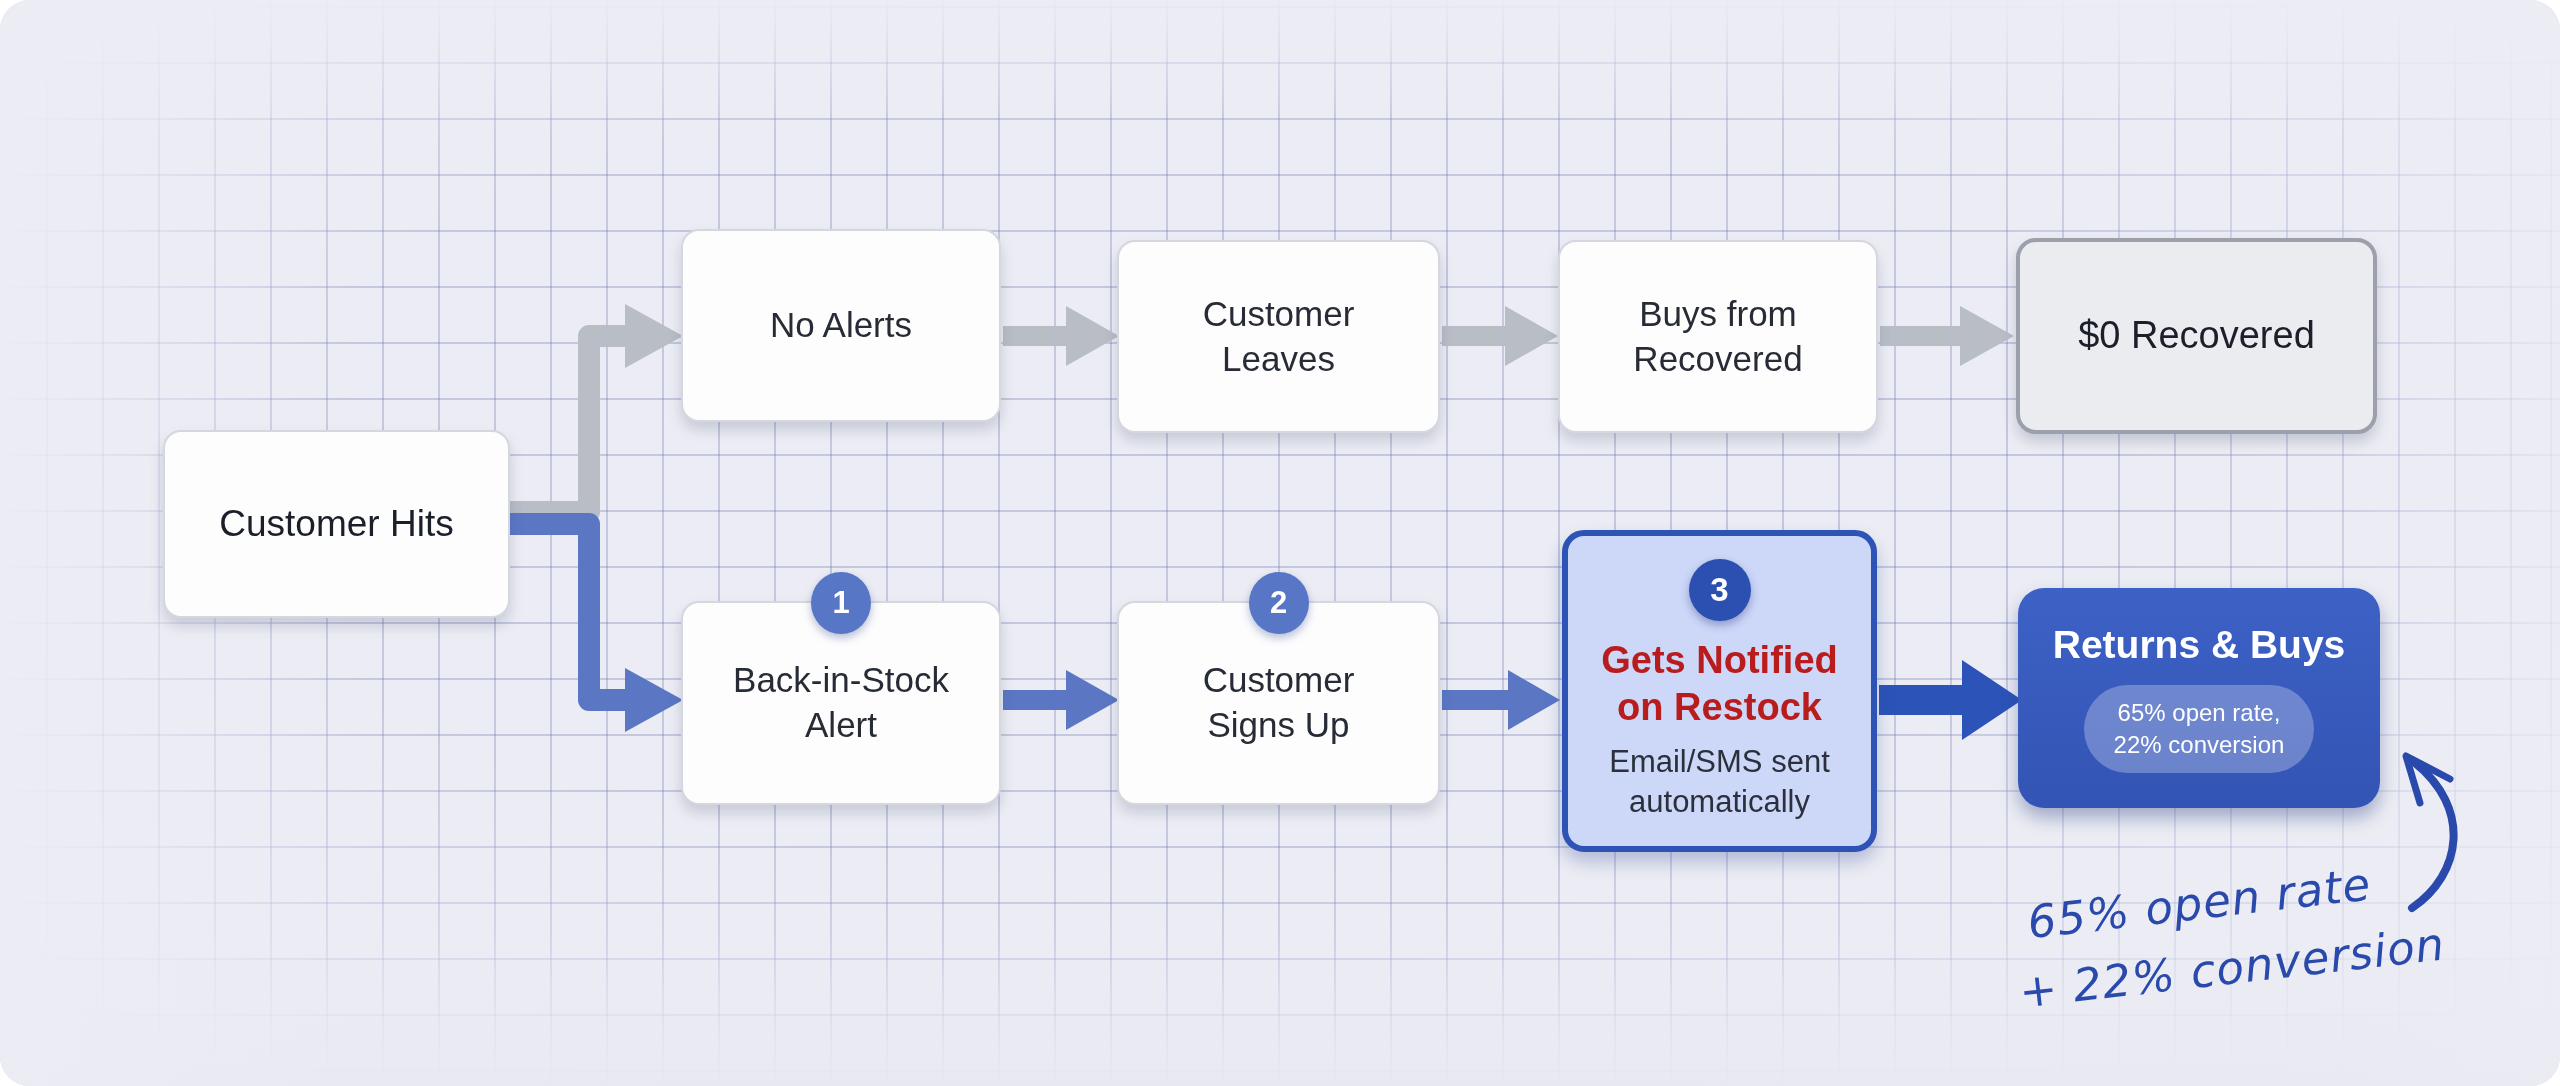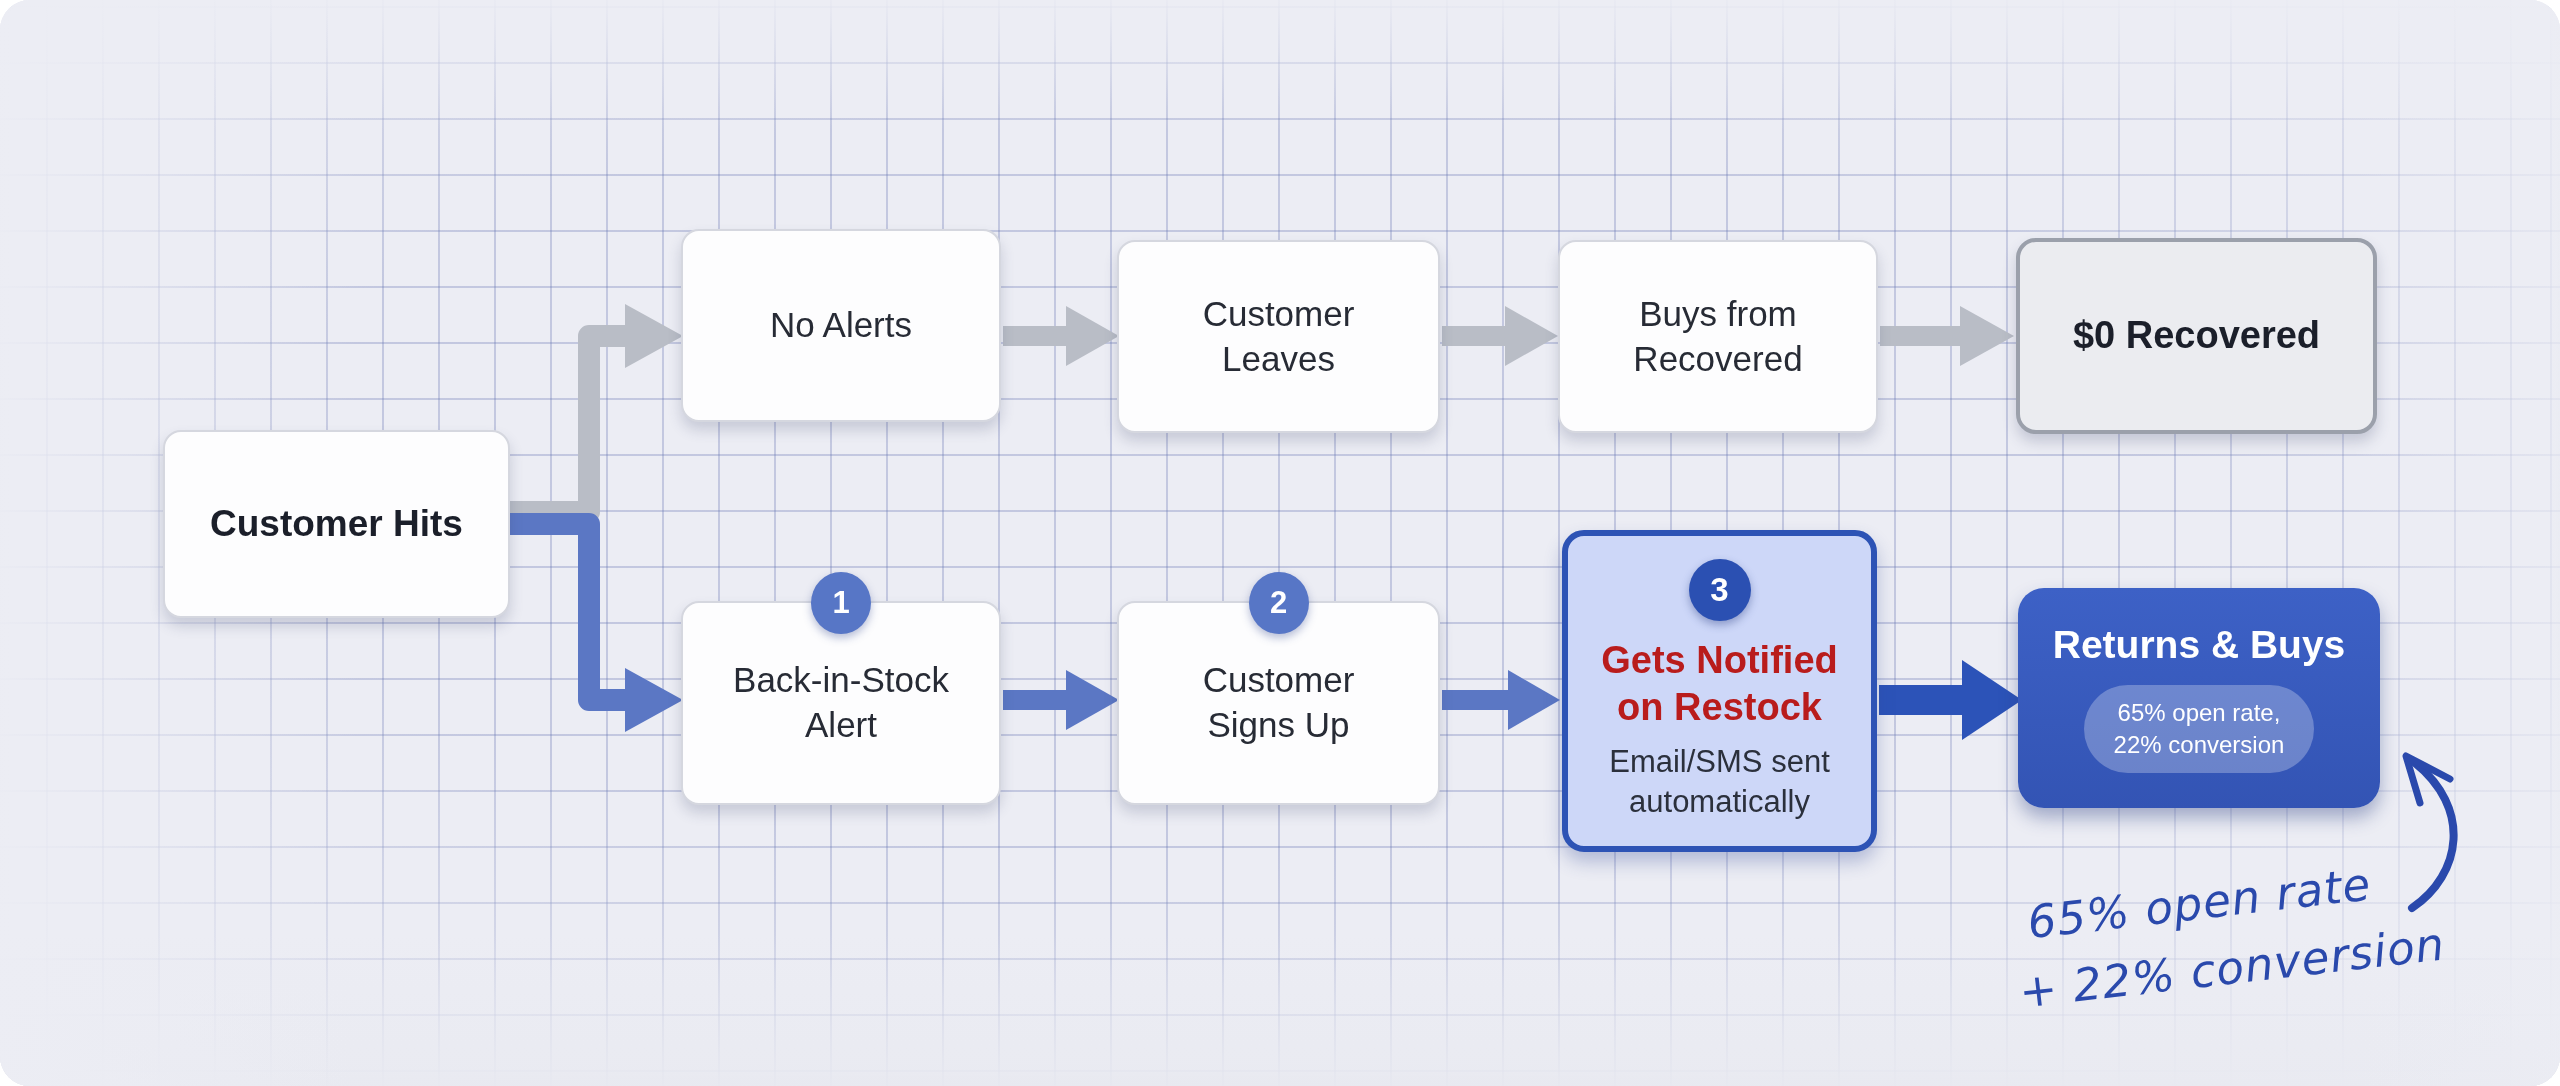--- a/index.html
+++ b/index.html
@@ -16,21 +16,21 @@
           linear-gradient(90deg, rgba(236,237,244,.95) 0%, rgba(236,237,244,0) 14%),
           linear-gradient(270deg, rgba(236,237,244,.6) 0%, rgba(236,237,244,0) 8%),
           linear-gradient(180deg, rgba(236,237,244,.9) 0%, rgba(236,237,244,0) 12%),
           linear-gradient(0deg, rgba(233,234,241,.9) 0%, rgba(236,237,244,0) 14%),
           radial-gradient(75% 72% at 46% 44%, rgba(236,237,244,0) 48%, rgba(236,237,244,.55) 78%, rgba(236,237,244,.92) 98%);}
   .node{position:absolute;display:flex;flex-direction:column;align-items:center;justify-content:center;
         text-align:center;box-sizing:border-box;}
   .card-white{background:#fdfdfe;border:2px solid #d5d7df;border-radius:18px;
         box-shadow:0 8px 14px rgba(55,65,105,.20);}
   .label{font-size:35px;line-height:1.28;color:#272b35;}
-  .label-bold{font-size:37px;line-height:1.3;font-weight:700;color:#1b1f2a;text-align:right;}
+  .label-bold{font-size:37px;line-height:1.3;font-weight:400;color:#1b1f2a;text-align:right;}
   .card-gray{background:#ebecf0;border:4px solid #9ba0ab;border-radius:20px;
         box-shadow:0 8px 14px rgba(55,65,105,.22);}
   .card-highlight{background:#cdd7f8;border:6px solid #2d53b5;border-radius:22px;
         box-shadow:0 10px 18px rgba(45,70,150,.30);}
   .card-blue{background:linear-gradient(180deg,#3d61c6 0%,#3354b4 100%);border-radius:26px;
         box-shadow:0 10px 18px rgba(40,60,130,.38);}
   .badge{position:absolute;left:50%;transform:translateX(-50%);top:-31px;width:60px;height:62px;
         border-radius:50%;background:#5776c6;color:#ffffff;font-weight:700;font-size:31px;
         display:flex;align-items:center;justify-content:center;box-shadow:0 4px 8px rgba(50,70,140,.35);}
   .badge-in{width:62px;height:62px;border-radius:50%;background:#2b50b2;color:#ffffff;

